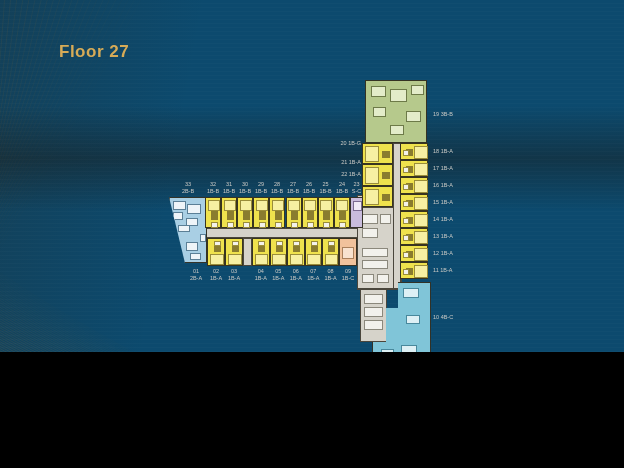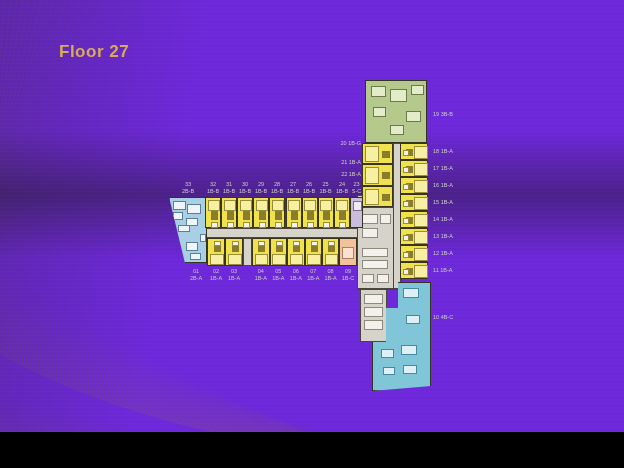--- a/index.html
+++ b/index.html
@@ -1,16 +1,16 @@
 <!DOCTYPE html>
 <html><head>
 <meta charset="utf-8">
 <style>
   html,body{margin:0;padding:0;background:#000;}
-  #stage{position:relative;width:624px;height:432px;background:#6d28d9;overflow:hidden;
+  #stage{position:relative;width:624px;height:352px;background:#0c4a6e;overflow:hidden;
          font-family:"Liberation Sans",sans-serif;}
   
   #stage .streaks{position:absolute;inset:0;pointer-events:none;
     background:
       repeating-linear-gradient(0deg, rgba(255,255,255,0.015) 0 1px, transparent 1px 4px),
       linear-gradient(100deg, rgba(40,35,25,0.25) 0%, transparent 30%),
       linear-gradient(0deg, transparent 40%, rgba(25,22,16,0.4) 55%, transparent 70%);}
   .deco{position:absolute;left:0;top:0;pointer-events:none;}
   #floor-title{position:absolute;left:59px;top:42px;font-size:17px;font-weight:bold;
     color:#d7ab57;letter-spacing:0.5px;}

